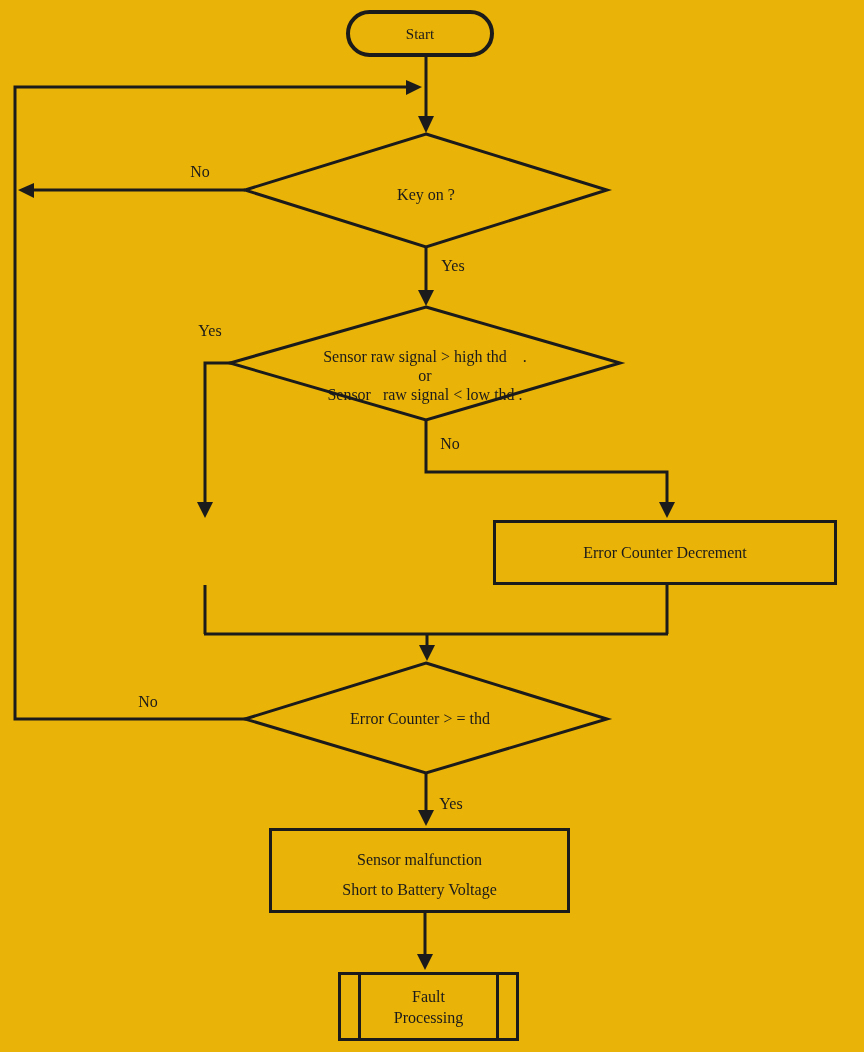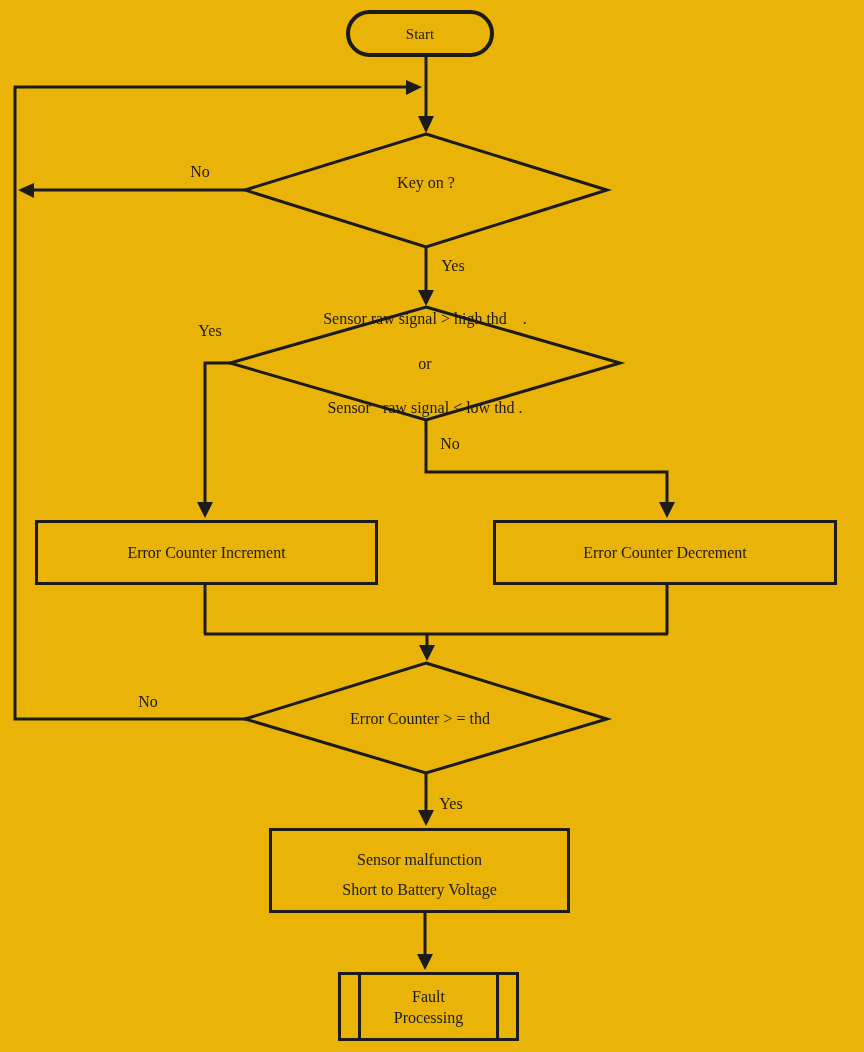--- a/index.html
+++ b/index.html
@@ -68,22 +68,22 @@
     position: absolute;
     display: flex;
     flex-direction: column;
     align-items: center;
     justify-content: center;
     text-align: center;
     font-size: 16px;
     line-height: 19px;
     white-space: pre-wrap;
   }
-  #label-keyon   { left: 246px; top: 128px; width: 360px; height: 108px; justify-content: center; }
-  #label-signal  { left: 230px; top: 309px; width: 390px; height: 108px; justify-content: space-between; }
+  #label-keyon   { left: 246px; top: 140px; width: 360px; height: 108px; justify-content: center; }
+  #label-signal  { left: 230px; top: 321px; width: 390px; height: 108px; }
   #label-counter { left: 239px; top: 665px; width: 362px; height: 106px; }
   .edge-label {
     position: absolute;
     transform: translate(-50%, -50%);
     font-size: 16px;
     white-space: pre;
   }
 </style>
 </head>
 <body>
@@ -169,23 +169,20 @@
   <div class="diamond-label" id="label-signal">
     <span>Sensor raw signal &gt; high thd    .</span>
     <span>or</span>
     <span>Sensor   raw signal &lt; low thd .</span>
   </div>
 
   <div class="diamond-label" id="label-counter">
     <span>Error Counter &gt; = thd</span>
   </div>
 
-  <div class="node process" id="box-increment">
-    <span>Error Counter Increment</span>
-  </div>
 
   <div class="node process" id="box-decrement">
     <span>Error Counter Decrement</span>
   </div>
 
   <div class="node process" id="box-malfunction">
     <span>Sensor malfunction</span>
     <span class="gap"></span>
     <span>Short to Battery Voltage</span>
   </div>

